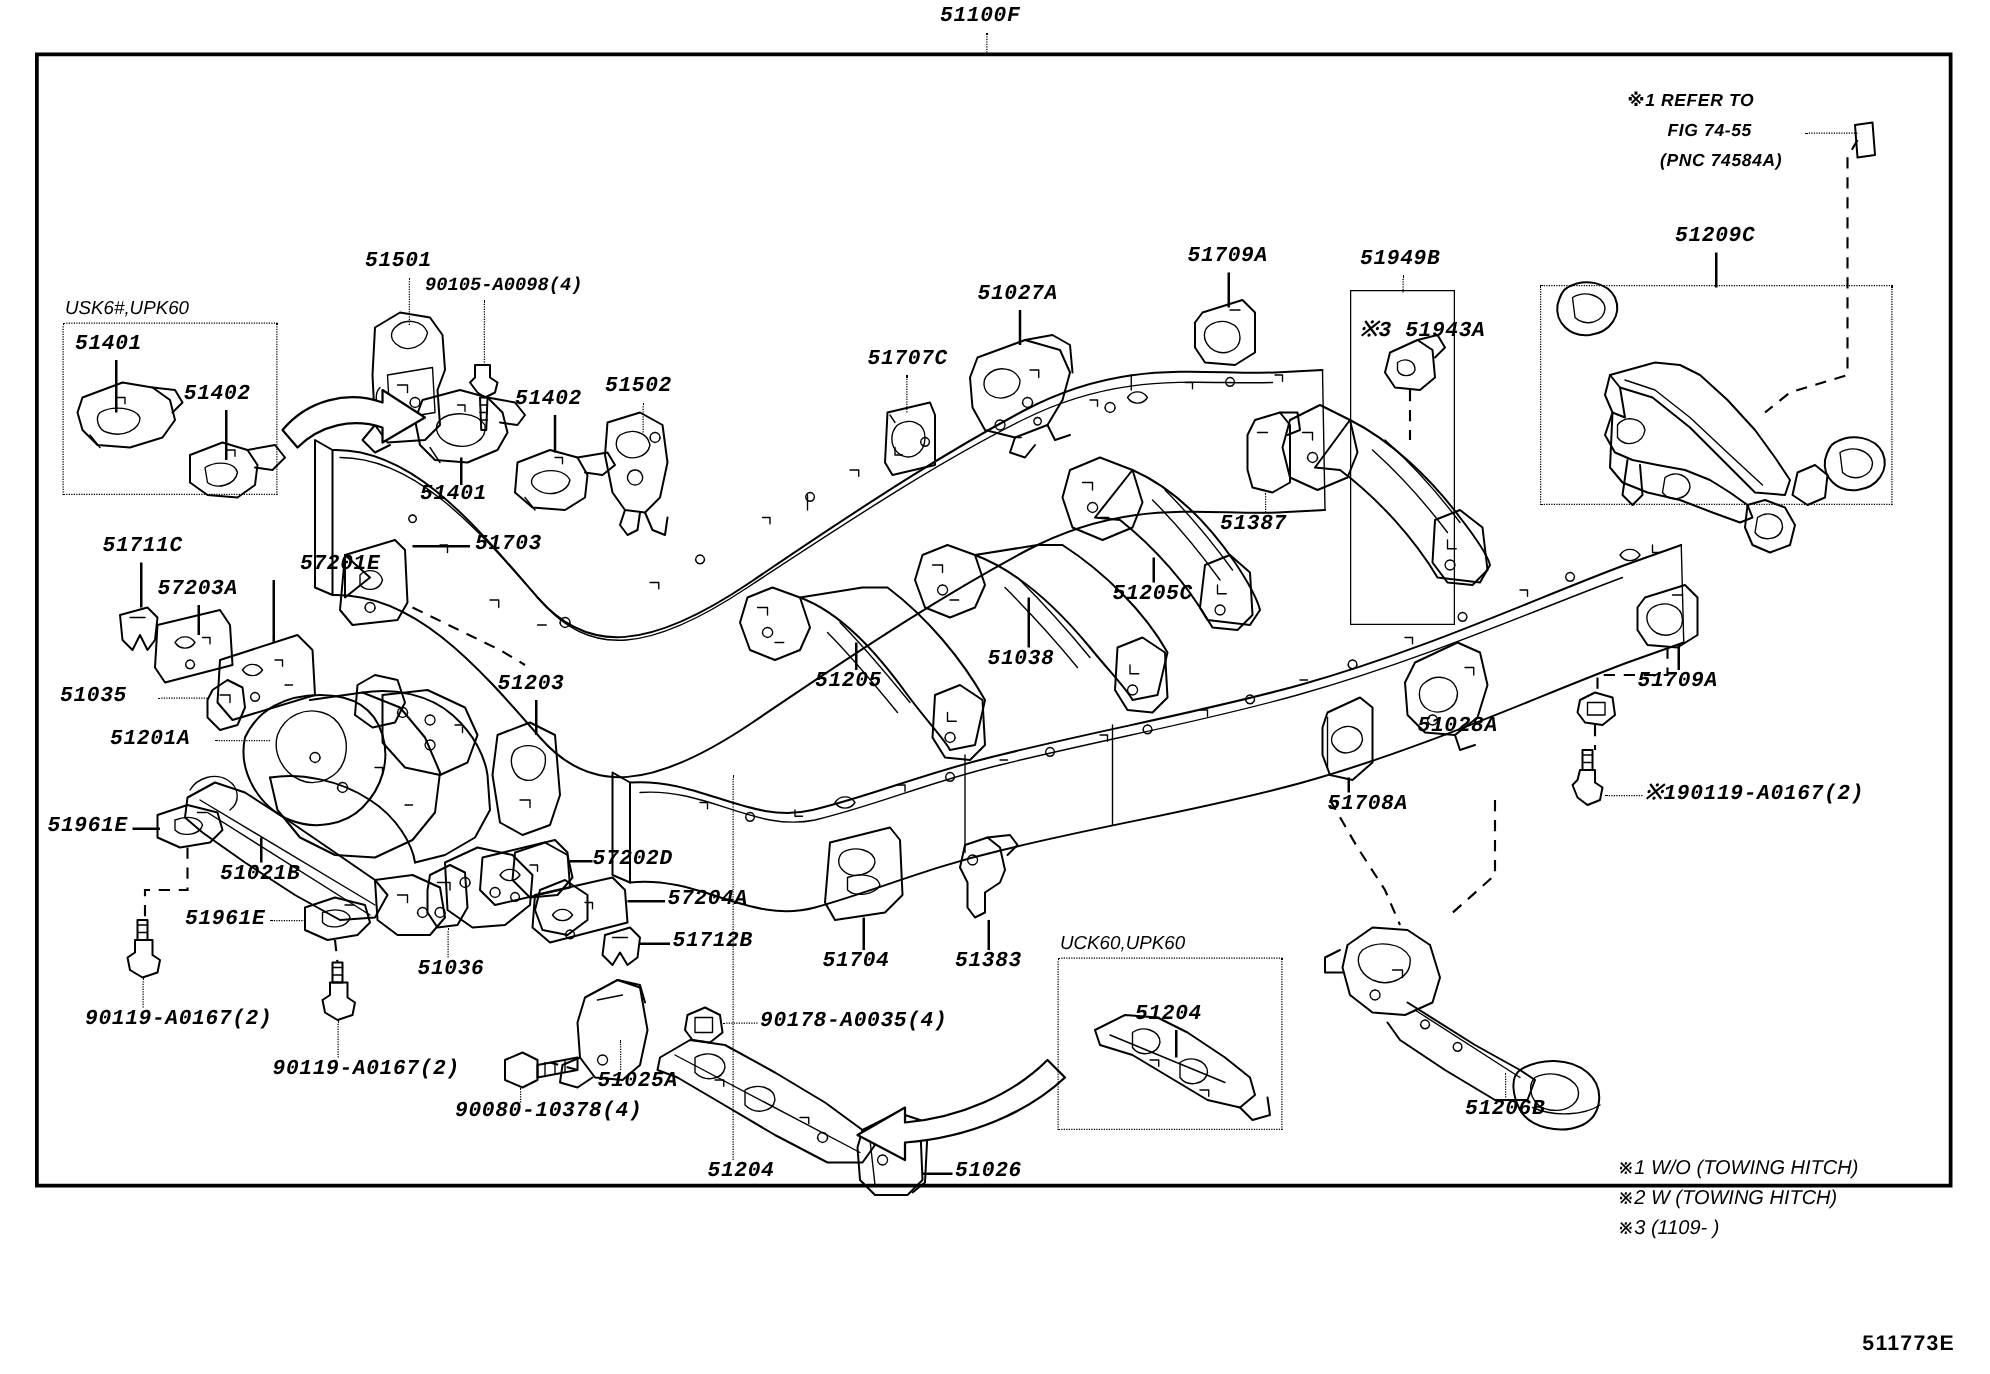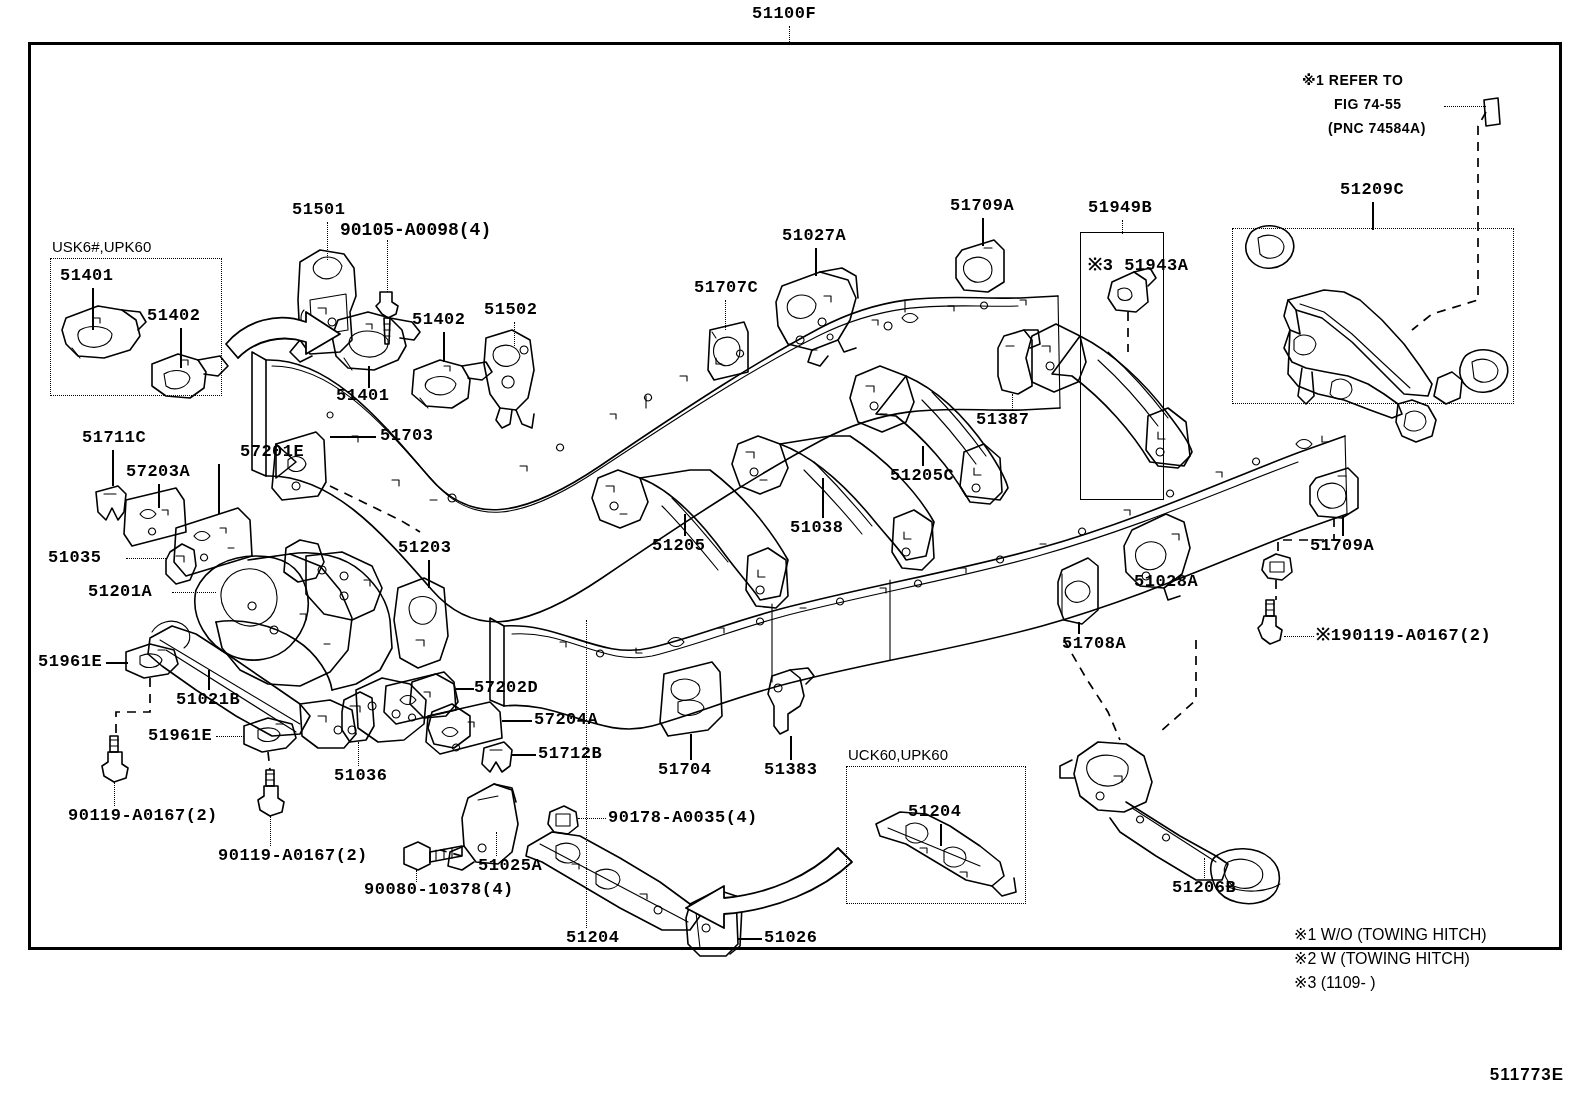--- a/index.html
+++ b/index.html
@@ -22,22 +22,23 @@
   
   .lbl{
     position:absolute;
     font-family:"Liberation Mono","DejaVu Sans Mono",monospace;
     font-weight:bold;
     font-size:17px;
     letter-spacing:0.5px;
     color:#000;
     white-space:nowrap;
     line-height:1.15;
-  }
-  .lbl.sm{font-size:18px;letter-spacing:0px;}
+    font-style:italic;
+  }
+  .lbl.sm{font-size:15px;letter-spacing:0px;}
   .lbl.ttl{font-size:17px;}
   .lbl.note{
     font-family:"Liberation Sans","DejaVu Sans",sans-serif;
     font-weight:normal;font-size:16px;letter-spacing:0px;
   }
   .lbl.grp{
     font-family:"Liberation Sans","DejaVu Sans",sans-serif;
     font-weight:normal;font-size:15px;letter-spacing:0px;
   }
   .lbl.fig{

